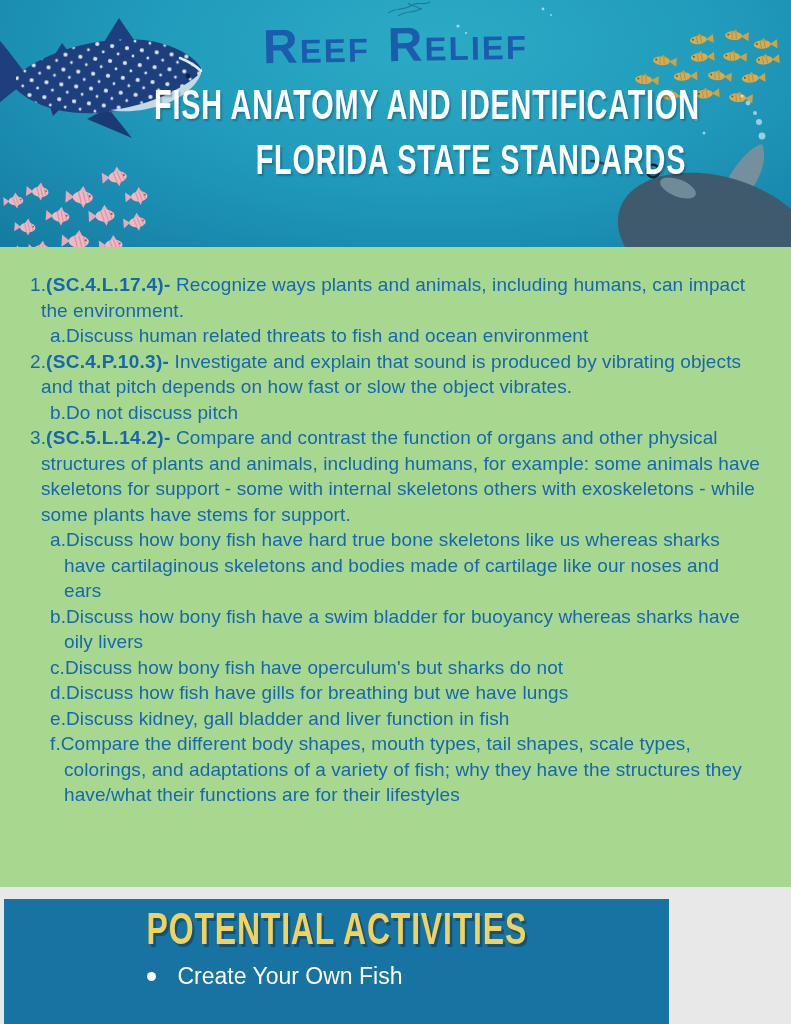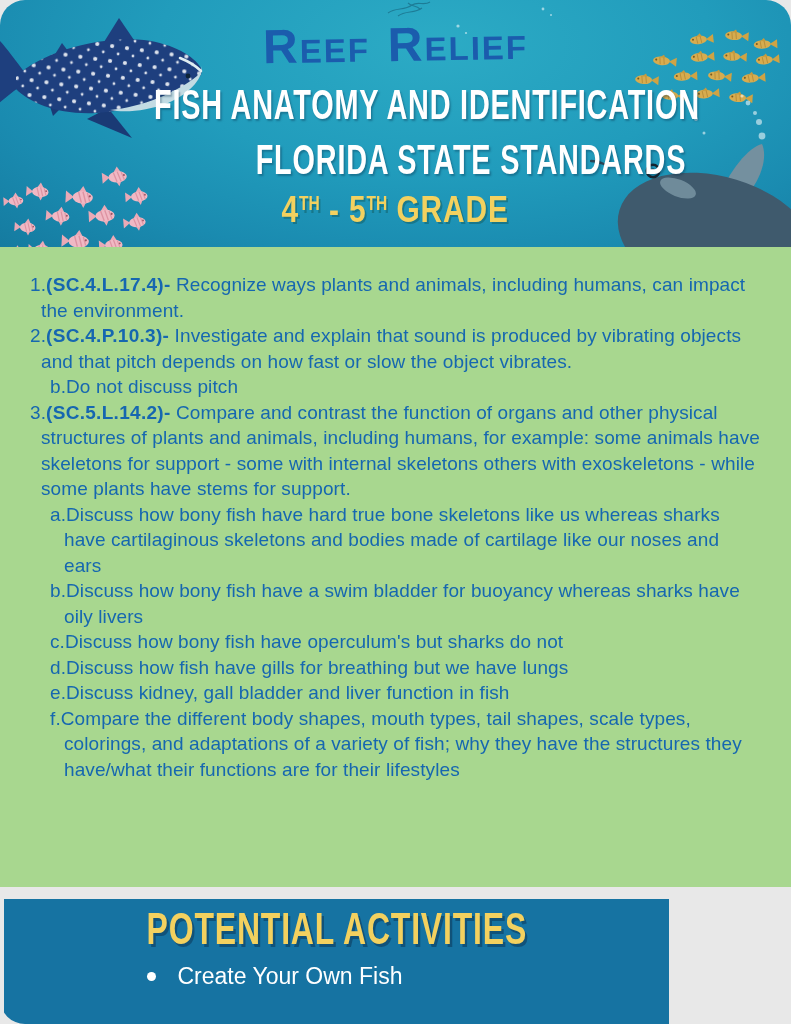--- a/index.html
+++ b/index.html
@@ -1,18 +1,18 @@
 <!DOCTYPE html>
 <html><head>
 <meta charset="utf-8">
 <style>
   html,body { margin:0; padding:0; background:#e8e8e8; }
   .page {
     position:relative; width:791px; height:1024px; margin:0 auto;
-    overflow:hidden; font-family:"Liberation Sans", sans-serif;border-radius:25px;
+    overflow:hidden; font-family:"Liberation Sans", sans-serif;
     -webkit-font-smoothing:antialiased;
   }
 
   
   .header {
     position:absolute; left:0; top:0; width:791px; height:247px; overflow:hidden;
     background: radial-gradient(ellipse at 55% 18%, #2cabc5 0%, #219cbc 45%, #1a8bb0 75%, #157ba0 100%);
   }
   .deco { position:absolute; pointer-events:none; }
 
@@ -189,28 +189,26 @@
 
     <div class="logo"><span class="word"><span class="big">R</span><span class="rest">EEF</span></span><span class="word"><span class="big">R</span><span class="rest">ELIEF</span></span></div>
 
     <div class="hdr-title t1">
       <span class="cond">FISH ANATOMY AND IDENTIFICATION</span>
     </div>
     <div class="hdr-title t2">
       <span class="cond">FLORIDA STATE STANDARDS</span>
     </div>
 
-    <div class="grade">
-      <span class="cond" id="grade-cond"><span>4</span><sup>TH</sup><span> - </span><span>5</span><sup>TH</sup><span> GRADE</span></span>
-    </div>
   </div>
 
   <div class="body-green">
     <div class="standards" id="standards-list">
         <div class="std-main"><span>1.</span><span class="std-code">(SC.4.L.17.4)-</span> Recognize ways plants and animals, including humans, can impact the environment.</div>
+        <div class="std-sub">a.Discuss human related threats to fish and ocean environment</div>
         <div class="std-main"><span>2.</span><span class="std-code">(SC.4.P.10.3)-</span> Investigate and explain that sound is produced by vibrating objects and that pitch depends on how fast or slow the object vibrates.</div>
         <div class="std-sub">b.Do not discuss pitch</div>
         <div class="std-main"><span>3.</span><span class="std-code">(SC.5.L.14.2)-</span> Compare and contrast the function of organs and other physical structures of plants and animals, including humans, for example: some animals have skeletons for support - some with internal skeletons others with exoskeletons - while some plants have stems for support.</div>
         <div class="std-sub">a.Discuss how bony fish have hard true bone skeletons like us whereas sharks have cartilaginous skeletons and bodies made of cartilage like our noses and ears</div>
         <div class="std-sub">b.Discuss how bony fish have a swim bladder for buoyancy whereas sharks have oily livers</div>
         <div class="std-sub">c.Discuss how bony fish have operculum's but sharks do not</div>
         <div class="std-sub">d.Discuss how fish have gills for breathing but we have lungs</div>
         <div class="std-sub">e.Discuss kidney, gall bladder and liver function in fish</div>
         <div class="std-sub">f.Compare the different body shapes, mouth types, tail shapes, scale types, colorings, and adaptations of a variety of fish; why they have the structures they have/what their functions are for their lifestyles</div>
       </div>

